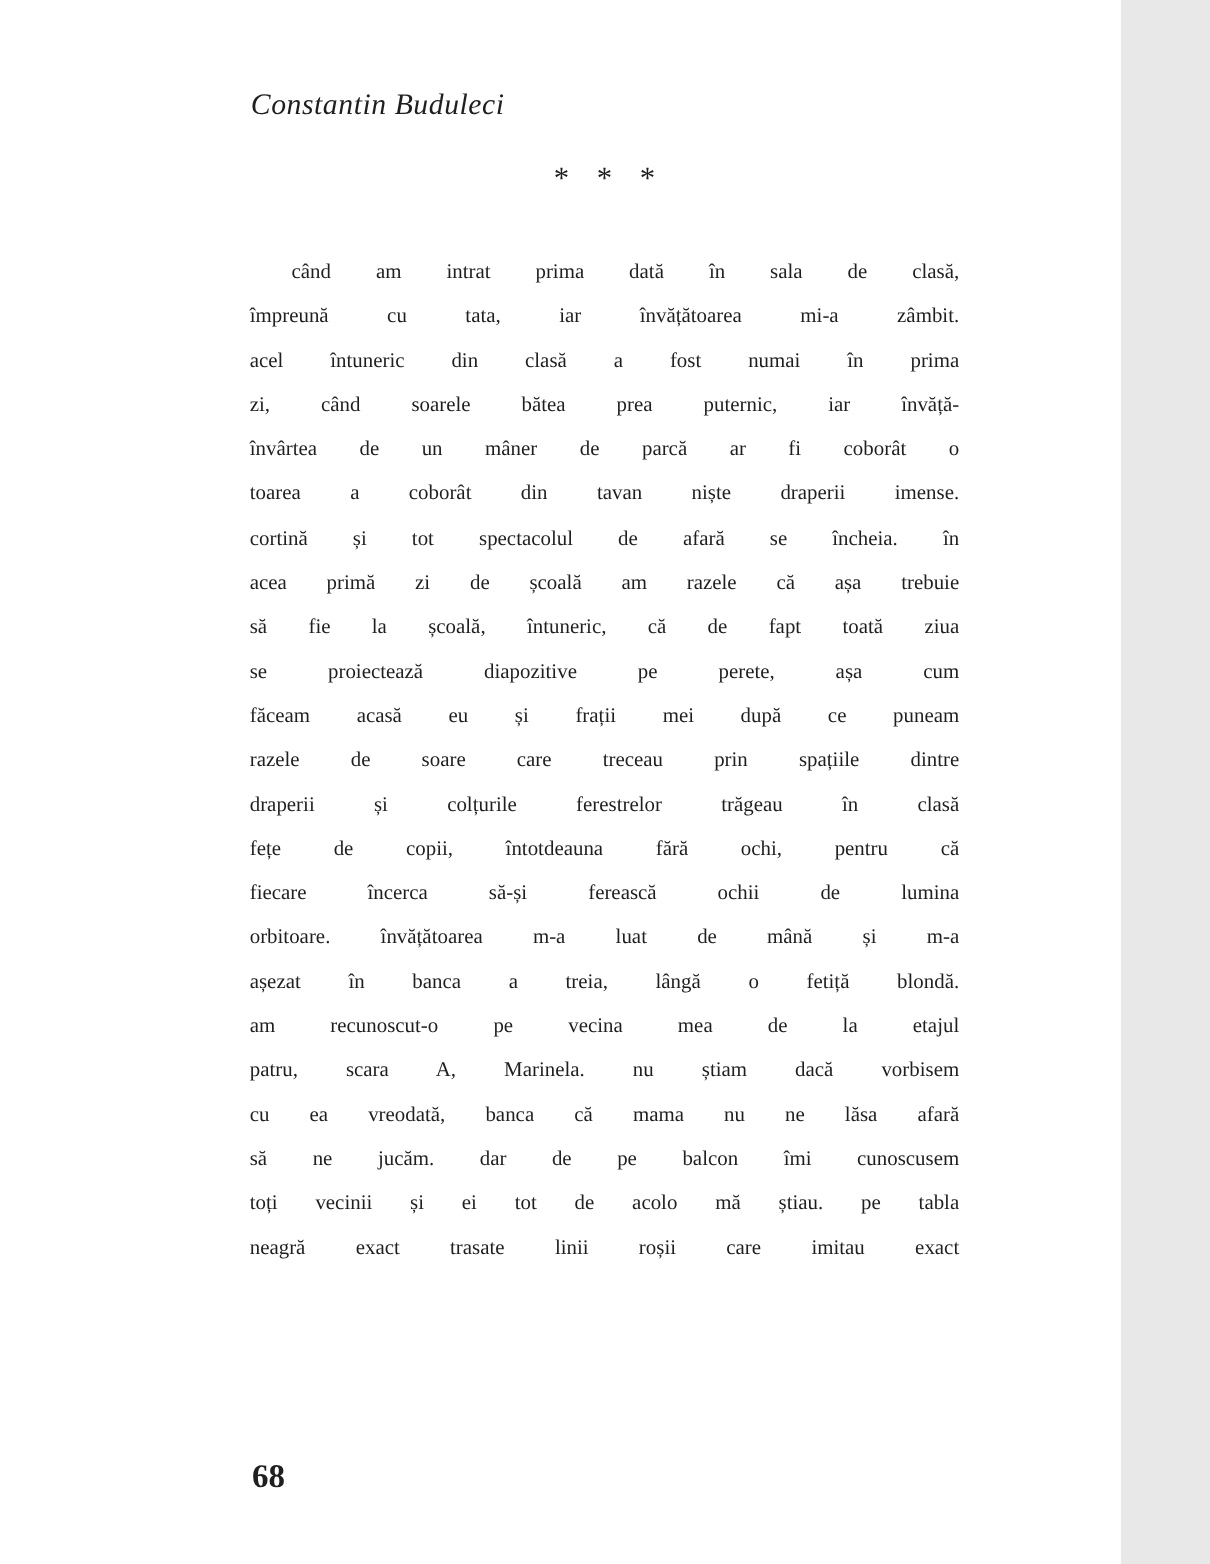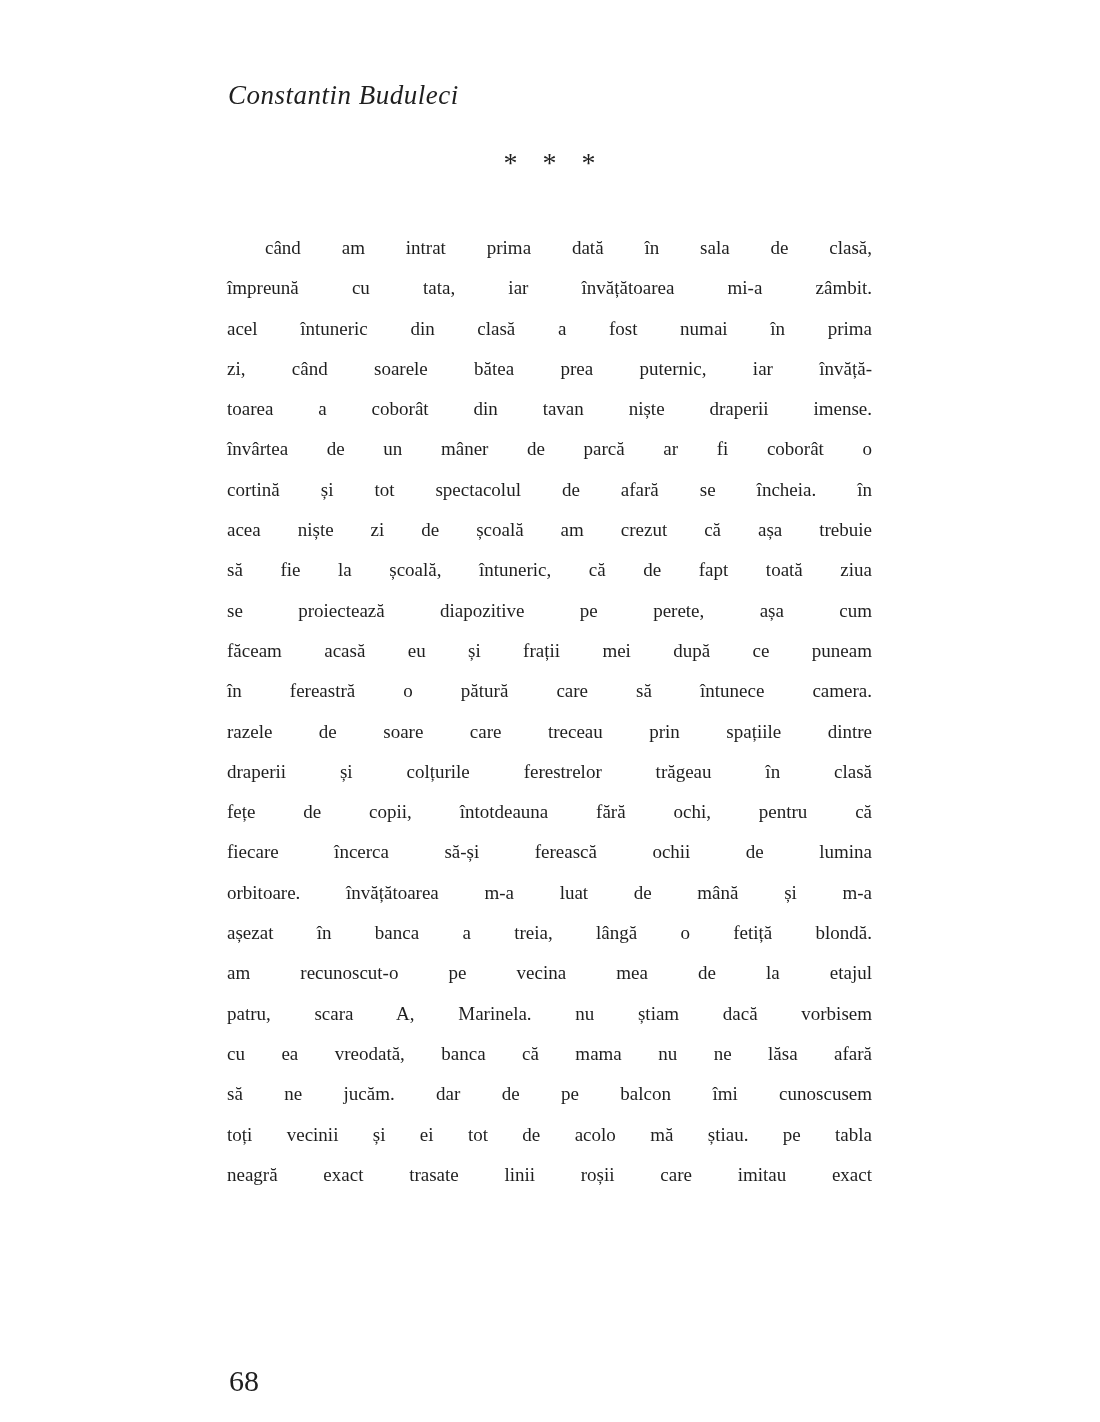--- a/index.html
+++ b/index.html
@@ -2,21 +2,21 @@
 <html><head>
 <meta charset="utf-8">
 <style>
   html, body {
     margin: 0;
     padding: 0;
     background: #e8e8e8;
   }
   .page {
     position: relative;
-    width: 1100px;
+    width: 1019px;
     height: 1422px;
     background: #ffffff;
     font-family: "Liberation Serif", serif;
     color: #1f1f1f;
     overflow: hidden;
   }
   .running-header {
     position: absolute;
     left: 228px;
     top: 80px;
@@ -48,45 +48,45 @@
     text-align: justify;
     text-align-last: justify;
     overflow: visible;
   }
   .line.first {
     padding-left: 38px;
   }
   .page-number {
     position: absolute;
     left: 229px;
-    top: 1364px;
+    top: 1326px;
     font-size: 30px;
+    font-weight: bold;
   }
 </style>
 </head>
 <body>
 
 <div class="page">
   <div class="running-header">Constantin Buduleci</div>
 
   <div class="separator">* * *</div>
 
   <div class="body-text">
       <div class="line first">când am intrat prima dată în sala de clasă,</div>
       <div class="line">împreună cu tata, iar învățătoarea mi-a zâmbit.</div>
       <div class="line">acel întuneric din clasă a fost numai în prima</div>
       <div class="line">zi, când soarele bătea prea puternic, iar învăță-</div>
+      <div class="line">învârtea de un mâner de parcă ar fi coborât o</div>
       <div class="line">toarea a coborât din tavan niște draperii imense.</div>
-      <div class="line">învârtea de un mâner de parcă ar fi coborât o</div>
       <div class="line">cortină și tot spectacolul de afară se încheia. în</div>
-      <div class="line">acea niște zi de școală am crezut că așa trebuie</div>
+      <div class="line">acea primă zi de școală am razele că așa trebuie</div>
       <div class="line">să fie la școală, întuneric, că de fapt toată ziua</div>
       <div class="line">se proiectează diapozitive pe perete, așa cum</div>
       <div class="line">făceam acasă eu și frații mei după ce puneam</div>
-      <div class="line">în fereastră o pătură care să întunece camera.</div>
       <div class="line">razele de soare care treceau prin spațiile dintre</div>
       <div class="line">draperii și colțurile ferestrelor trăgeau în clasă</div>
       <div class="line">fețe de copii, întotdeauna fără ochi, pentru că</div>
       <div class="line">fiecare încerca să-și ferească ochii de lumina</div>
       <div class="line">orbitoare. învățătoarea m-a luat de mână și m-a</div>
       <div class="line">așezat în banca a treia, lângă o fetiță blondă.</div>
       <div class="line">am recunoscut-o pe vecina mea de la etajul</div>
       <div class="line">patru, scara A, Marinela. nu știam dacă vorbisem</div>
       <div class="line">cu ea vreodată, banca că mama nu ne lăsa afară</div>
       <div class="line">să ne jucăm. dar de pe balcon îmi cunoscusem</div>

